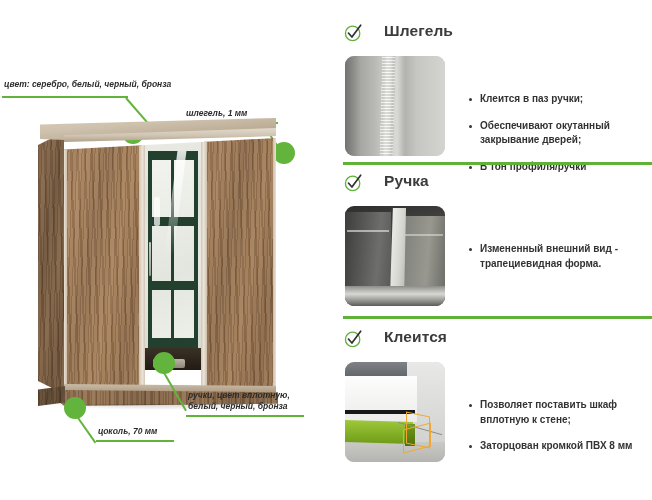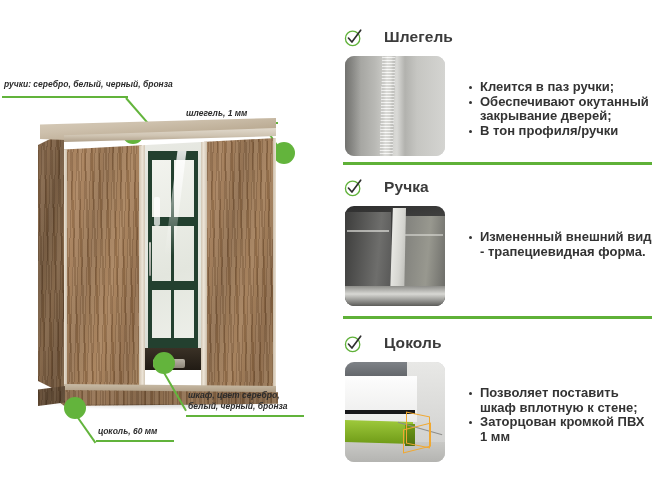--- a/index.html
+++ b/index.html
@@ -114,34 +114,34 @@
   #cab-shadow{position:absolute;left:6px;top:286px;width:230px;height:6px;
     background:radial-gradient(ellipse at 50% 0%,rgba(0,0,0,.18),rgba(0,0,0,0) 70%);}
 
   
   #right-pane{position:absolute;left:330px;top:0;width:322px;height:500px;}
   .section{position:absolute;left:0;width:322px;}
   #sec-0{top:22px;}
   #sec-1{top:172px;}
   #sec-2{top:328px;}
 
-  .sec-head{position:relative;height:30px;display:flex;align-items:center;padding-left:13px;}
+  .sec-head{position:relative;height:30px;display:flex;align-items:flex-start;padding-left:13px;}
   .check-icon{width:21px;height:21px;flex:0 0 21px;position:relative;}
   .sec-title{
     font-size:15.5px;font-weight:bold;color:#3b3b3b;margin-left:20px;letter-spacing:.1px;
   }
   .sec-body{position:relative;display:flex;align-items:flex-start;padding-left:15px;margin-top:4px;}
   .thumb{
     width:100px;height:100px;flex:0 0 100px;border-radius:9px;overflow:hidden;
     position:relative;background:#cfcfcf;
   }
   .bullets{margin:0;padding:0;list-style:none;margin-left:22px;margin-top:24px;}
   .bullets li{
-    position:relative;padding-left:13px;font-size:13px;line-height:14.6px;
-    color:#333333;font-weight:600;max-width:186px;
+    position:relative;padding-left:13px;font-size:10px;line-height:14.6px;
+    color:#333333;font-weight:600;max-width:186px;margin-top:12px;
   }
   .bullets li::before{
     content:"";position:absolute;left:2px;top:6px;width:3px;height:3px;
     border-radius:50%;background:#333;
   }
   .divider{position:absolute;left:13px;width:309px;height:3px;background:#5fb138;}
   #div-0{top:162px;}
   #div-1{top:316px;}
 
   
@@ -191,21 +191,21 @@
   #thumb-2 .hairline{position:absolute;left:52%;top:66%;width:46%;height:1.4px;
     background:#8e8e8b;transform:rotate(16deg);}
 </style>
 </head>
 <body>
 
 <div id="page">
 
   <div id="left-pane">
 
-    <div class="callout-text" style="left:4px;top:79px;">ручки: серебро, белый, черный, бронза</div>
+    <div class="callout-text" style="left:4px;top:79px;">цвет: серебро, белый, черный, бронза</div>
     <div class="callout-rule" style="left:2px;top:96px;width:126px;"></div>
     <div class="callout-line" style="left:126px;top:97px;width:35px;transform:rotate(49deg);"></div>
     <div class="callout-dot" style="left:122px;top:122px;"></div>
 
     <div class="callout-text" style="left:186px;top:108px;">шлегель, 1 мм</div>
     <div class="callout-rule" style="left:184px;top:122px;width:94px;"></div>
     <div class="callout-line" style="left:262px;top:122px;width:34px;transform:rotate(56deg);"></div>
     <div class="callout-dot" style="left:273px;top:142px;"></div>
 
     <div id="wardrobe">
@@ -249,27 +249,27 @@
       </div>
 
       <div id="base-front"></div>
       <div id="base-wood" class="wood"></div>
       <div id="base-side" class="wood"></div>
       <div id="cab-shadow"></div>
     </div>
 
     <div class="callout-dot" style="left:153px;top:352px;"></div>
     <div class="callout-line" style="left:163px;top:370px;width:46px;transform:rotate(60deg);"></div>
-    <div class="callout-text" style="left:188px;top:390px;">шкаф, цвет серебро,</div>
+    <div class="callout-text" style="left:188px;top:390px;">ручки, цвет вплотную,</div>
     <div class="callout-text" style="left:188px;top:401px;">белый, черный, бронза</div>
     <div class="callout-rule" style="left:186px;top:415px;width:118px;"></div>
 
     <div class="callout-dot" style="left:64px;top:397px;"></div>
     <div class="callout-line" style="left:76px;top:414px;width:34px;transform:rotate(55deg);"></div>
-    <div class="callout-text" style="left:98px;top:426px;">цоколь, 60 мм</div>
+    <div class="callout-text" style="left:98px;top:426px;">цоколь, 70 мм</div>
     <div class="callout-rule" style="left:96px;top:440px;width:78px;"></div>
   </div>
 
   <div id="right-pane">
 
     <div class="section" id="sec-0">
       <div class="sec-head">
         <span class="check-icon">
           <svg viewBox="0 0 24 24" width="21" height="21" aria-hidden="true">
             <circle cx="11" cy="13" r="8.2" fill="none" stroke="#5fb138" stroke-width="1.5"></circle>
@@ -321,36 +321,36 @@
     <div class="divider" id="div-1"></div>
 
     <div class="section" id="sec-2">
       <div class="sec-head">
         <span class="check-icon">
           <svg viewBox="0 0 24 24" width="21" height="21" aria-hidden="true">
             <circle cx="11" cy="13" r="8.2" fill="none" stroke="#5fb138" stroke-width="1.5"></circle>
             <path d="M6.2 12.6 L10.2 17.2 L20.2 3.6" fill="none" stroke="#2f2f2f" stroke-width="1.9" stroke-linecap="round" stroke-linejoin="round"></path>
           </svg>
         </span>
-        <span class="sec-title">Цоколь</span>
+        <span class="sec-title">Клеится</span>
       </div>
       <div class="sec-body">
         <div class="thumb" id="thumb-2">
           <div class="t-bg"></div>
           <div class="top-dark"></div>
           <div class="white-body"></div>
           <div class="black-gap"></div>
           <div class="floor"></div>
           <div class="green"></div>
           <div class="green-side"></div>
           <div class="hairline"></div>
           <div class="hl hl1"></div>
           <div class="hl hl2"></div>
         </div>
         <ul class="bullets">
           <li>Позволяет поставить шкаф вплотную к стене;</li>
-          <li>Заторцован кромкой ПВХ 1 мм</li>
+          <li>Заторцован кромкой ПВХ 8 мм</li>
         </ul>
       </div>
     </div>
 
   </div>
 </div>
 
 </body></html>

